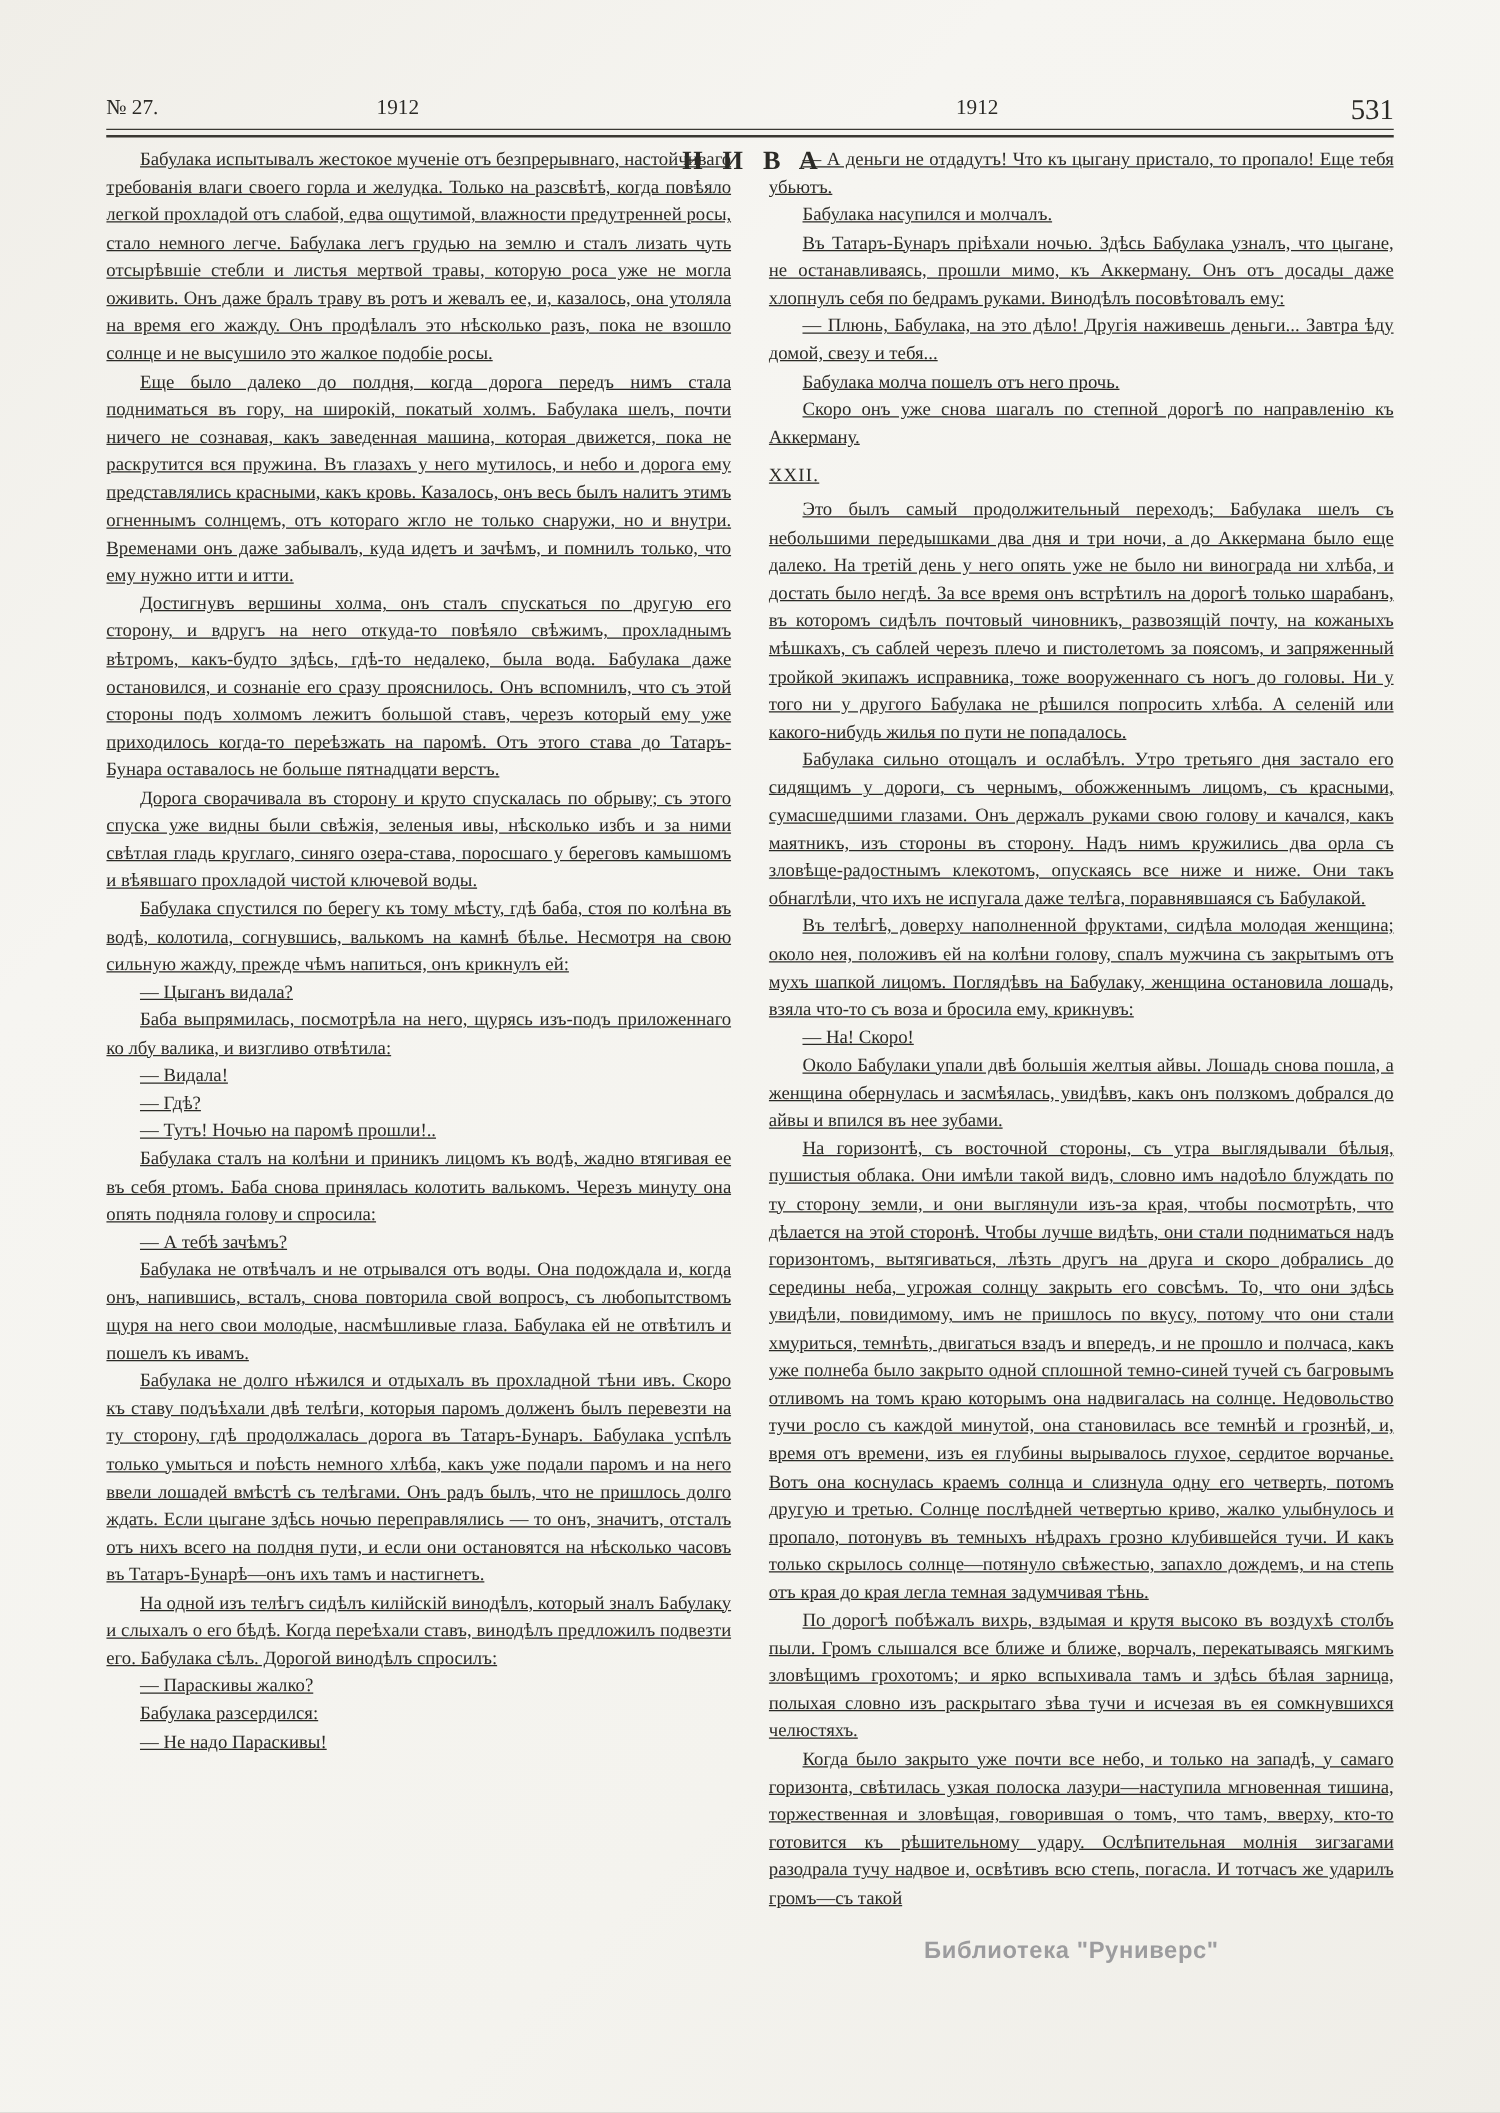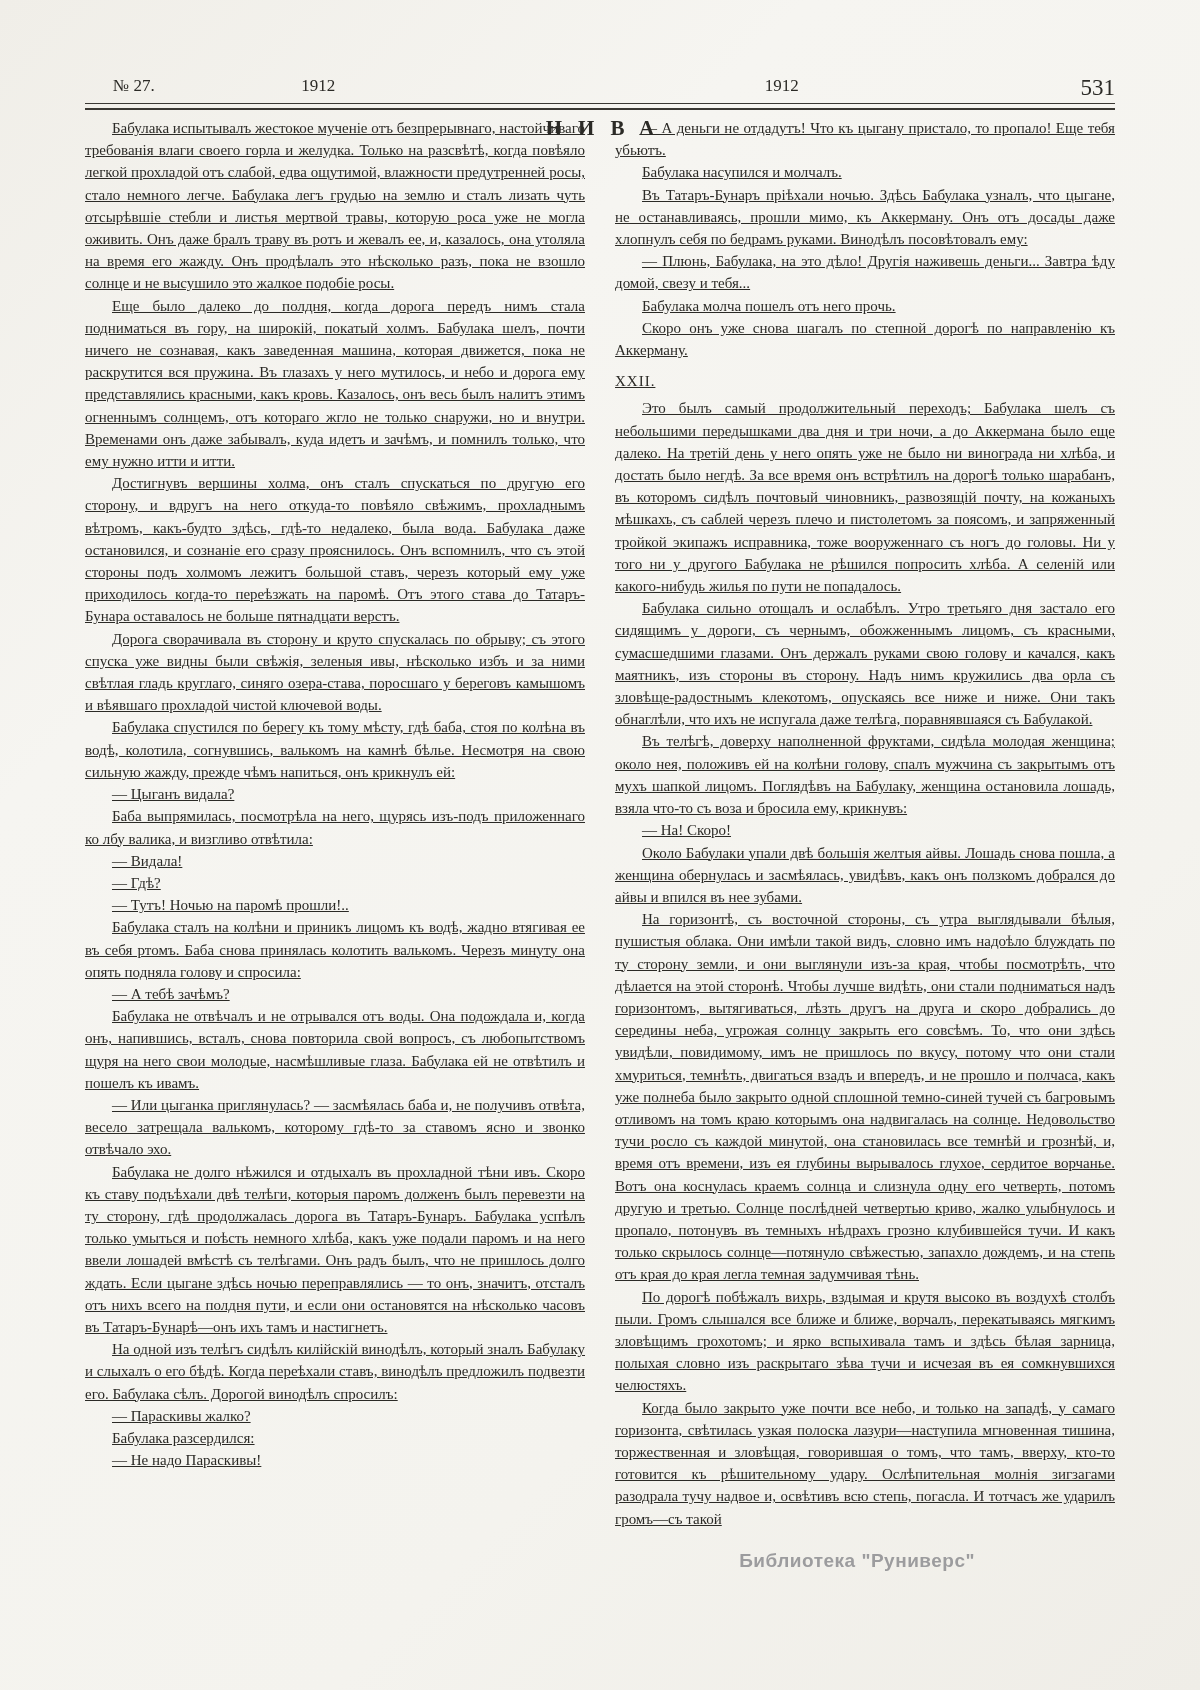--- a/index.html
+++ b/index.html
@@ -19,21 +19,21 @@
     box-sizing: border-box;
   }
   .header {
     position: absolute;
     top: 76px;
     left: 85px;
     right: 85px;
     height: 26px;
     font-size: 17px;
   }
-  .header .issue   { position: absolute; left: 0; top: 0; margin-left: 28px; }
+  .header .issue   { position: absolute; left: 0; top: 0; }
   .header .year-l  { position: absolute; left: 21%; top: 0; }
   .header .masthead {
     position: absolute; left: 0; right: 0; top: -3px;
     text-align: center;
     font-size: 21px;
     font-weight: bold;
     letter-spacing: 16px;
     text-indent: 16px;
     margin-top: 43px;
   }
@@ -111,21 +111,20 @@
         <p class="para">Дорога сворачивала въ сторону и круто спускалась по обрыву; съ этого спуска уже видны были свѣжія, зеленыя ивы, нѣсколько избъ и за ними свѣтлая гладь круглаго, синяго озера-става, поросшаго у береговъ камышомъ и вѣявшаго прохладой чистой ключевой воды.</p>
         <p class="para">Бабулака спустился по берегу къ тому мѣсту, гдѣ баба, стоя по колѣна въ водѣ, колотила, согнувшись, валькомъ на камнѣ бѣлье. Несмотря на свою сильную жажду, прежде чѣмъ напиться, онъ крикнулъ ей:</p>
         <p class="dialog">— Цыганъ видала?</p>
         <p class="para">Баба выпрямилась, посмотрѣла на него, щурясь изъ-подъ приложеннаго ко лбу валика, и визгливо отвѣтила:</p>
         <p class="dialog">— Видала!</p>
         <p class="dialog">— Гдѣ?</p>
         <p class="dialog">— Тутъ! Ночью на паромѣ прошли!..</p>
         <p class="para">Бабулака сталъ на колѣни и приникъ лицомъ къ водѣ, жадно втягивая ее въ себя ртомъ. Баба снова принялась колотить валькомъ. Черезъ минуту она опять подняла голову и спросила:</p>
         <p class="dialog">— А тебѣ зачѣмъ?</p>
         <p class="para">Бабулака не отвѣчалъ и не отрывался отъ воды. Она подождала и, когда онъ, напившись, всталъ, снова повторила свой вопросъ, съ любопытствомъ щуря на него свои молодые, насмѣшливые глаза. Бабулака ей не отвѣтилъ и пошелъ къ ивамъ.</p>
-        <p class="para">— Или цыганка приглянулась? — засмѣялась баба и, не получивъ отвѣта, весело затрещала валькомъ, которому гдѣ-то за ставомъ ясно и звонко отвѣчало эхо.</p>
         <p class="para">Бабулака не долго нѣжился и отдыхалъ въ прохладной тѣни ивъ. Скоро къ ставу подъѣхали двѣ телѣги, которыя паромъ долженъ былъ перевезти на ту сторону, гдѣ продолжалась дорога въ Татаръ-Бунаръ. Бабулака успѣлъ только умыться и поѣсть немного хлѣба, какъ уже подали паромъ и на него ввели лошадей вмѣстѣ съ телѣгами. Онъ радъ былъ, что не пришлось долго ждать. Если цыгане здѣсь ночью переправлялись — то онъ, значитъ, отсталъ отъ нихъ всего на полдня пути, и если они остановятся на нѣсколько часовъ въ Татаръ-Бунарѣ—онъ ихъ тамъ и настигнетъ.</p>
         <p class="para">На одной изъ телѣгъ сидѣлъ килійскій винодѣлъ, который зналъ Бабулаку и слыхалъ о его бѣдѣ. Когда переѣхали ставъ, винодѣлъ предложилъ подвезти его. Бабулака сѣлъ. Дорогой винодѣлъ спросилъ:</p>
         <p class="dialog">— Параскивы жалко?</p>
         <p class="para">Бабулака разсердился:</p>
         <p class="dialog">— Не надо Параскивы!</p>
       </div>
     <div class="col">
         <p class="para">— А деньги не отдадутъ! Что къ цыгану пристало, то пропало! Еще тебя убьютъ.</p>
         <p class="para">Бабулака насупился и молчалъ.</p>
         <p class="para">Въ Татаръ-Бунаръ пріѣхали ночью. Здѣсь Бабулака узналъ, что цыгане, не останавливаясь, прошли мимо, къ Аккерману. Онъ отъ досады даже хлопнулъ себя по бедрамъ руками. Винодѣлъ посовѣтовалъ ему:</p>

